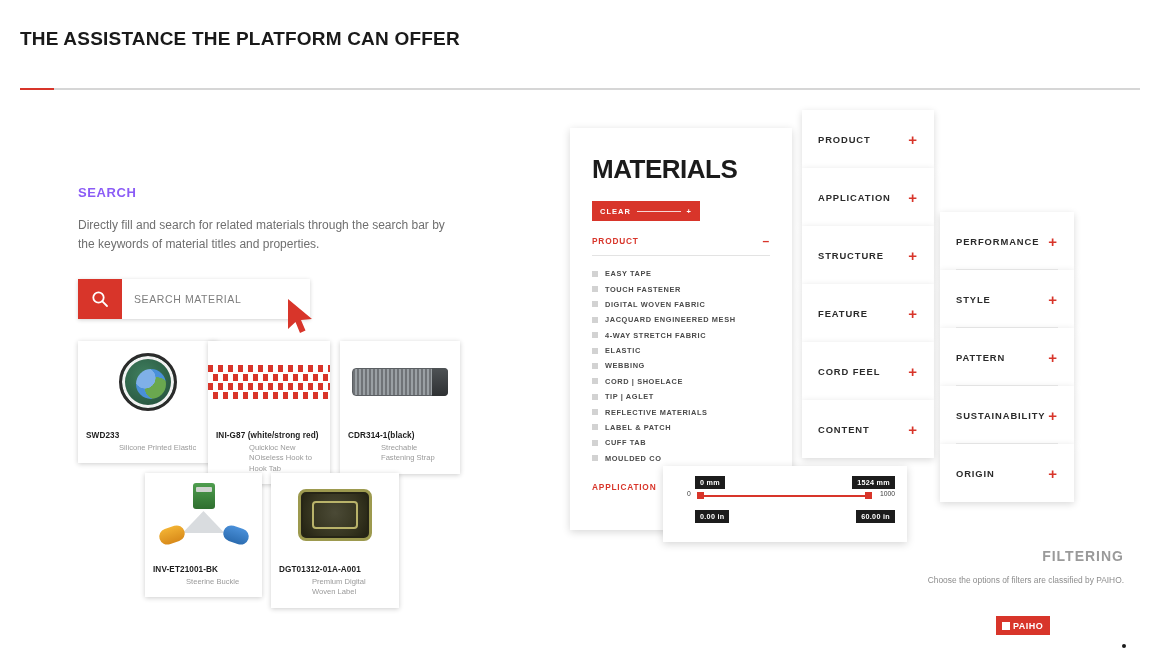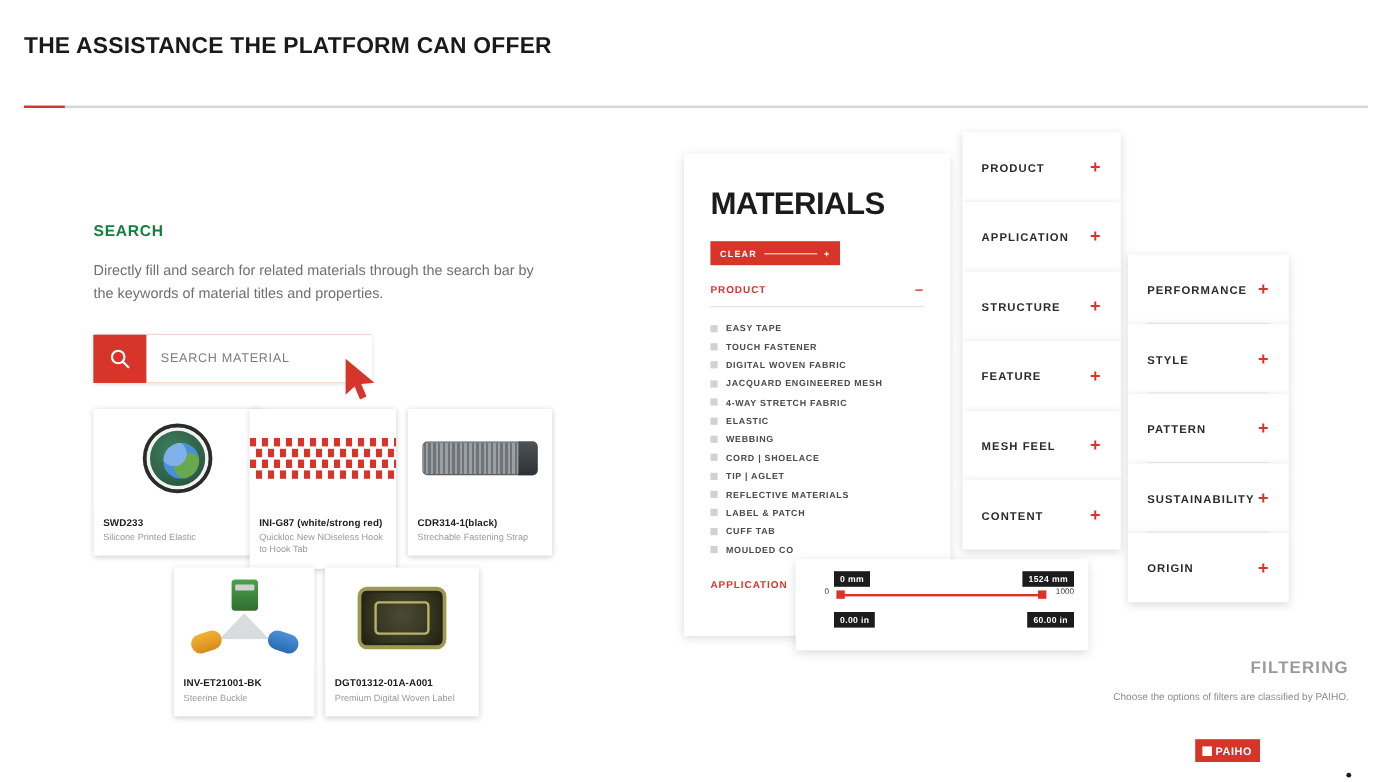--- a/index.html
+++ b/index.html
@@ -20,21 +20,21 @@
     background:#d6d6d6;
   }
   .title-rule-accent {
     position:absolute; left:20px; top:88px; width:34px; height:2px;
     background:#d8352a;
   }
 
   
   .search-heading {
     position:absolute; left:78px; top:185px;
-    font-size:13px; font-weight:bold; letter-spacing:0.6px; color:#15803d;
+    font-size:13px; font-weight:bold; letter-spacing:0.6px; color:#8b5cf6;
   }
   .search-desc {
     position:absolute; left:78px; top:216px; width:385px;
     font-size:12px; line-height:1.55; color:#6f6f6f;
   }
   .search-bar {
     position:absolute; left:78px; top:279px; width:232px; height:40px;
     display:flex; align-items:stretch;
     box-shadow:0 1px 4px rgba(0,0,0,0.18);
     background:#c2410c;
@@ -54,21 +54,21 @@
   }
 
   
   .card {
     position:absolute; background:#fff;
     box-shadow:0 1px 5px rgba(0,0,0,0.20);
   }
   .card .thumb { width:100%; height:82px; overflow:hidden; position:relative; background:#fff; }
   .card .cap { padding:8px 8px 10px 8px; }
   .card .cap .name { font-size:8.2px; font-weight:bold; color:#1c1c1c; margin-bottom:3px; letter-spacing:0.1px; }
-  .card .cap .sub { font-size:7.6px; color:#9a9a9a; line-height:1.35; }
+  .card .cap .sub { font-size:7.6px; color:#9a9a9a; line-height:1.35;margin-left:33px; }
 
   #card-swd233 { left:78px; top:341px; width:140px; }
   #card-inig87 { left:208px; top:341px; width:122px; }
   #card-cdr314 { left:340px; top:341px; width:120px; }
   #card-inv    { left:145px; top:473px; width:117px; }
   #card-dgt    { left:271px; top:473px; width:128px; }
   #card-inv .thumb, #card-dgt .thumb { height:84px; }
 
   
   .thumb-center { display:flex; align-items:center; justify-content:center; height:100%; }
@@ -399,21 +399,21 @@
 </div>
 <div class="fcard fcol1" style="top:226px">
   <span>STRUCTURE</span>
   <span class="plus">+</span>
 </div>
 <div class="fcard fcol1" style="top:284px">
   <span>FEATURE</span>
   <span class="plus">+</span>
 </div>
 <div class="fcard fcol1" style="top:342px">
-  <span>MESH FEEL</span>
+  <span>CORD FEEL</span>
   <span class="plus">+</span>
 </div>
 <div class="fcard fcol1" style="top:400px">
   <span>CONTENT</span>
   <span class="plus">+</span>
 </div>
 
 <div class="fcard fcol2 underline" style="top:212px">
   <span>PERFORMANCE</span>
   <span class="plus">+</span>

